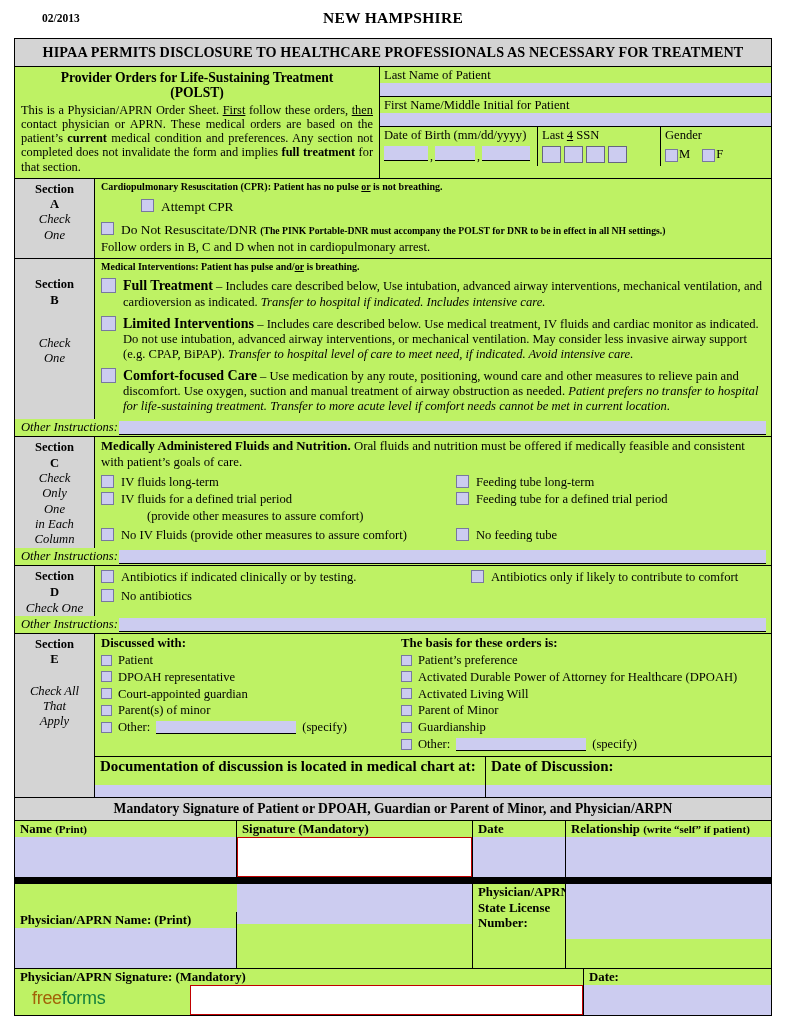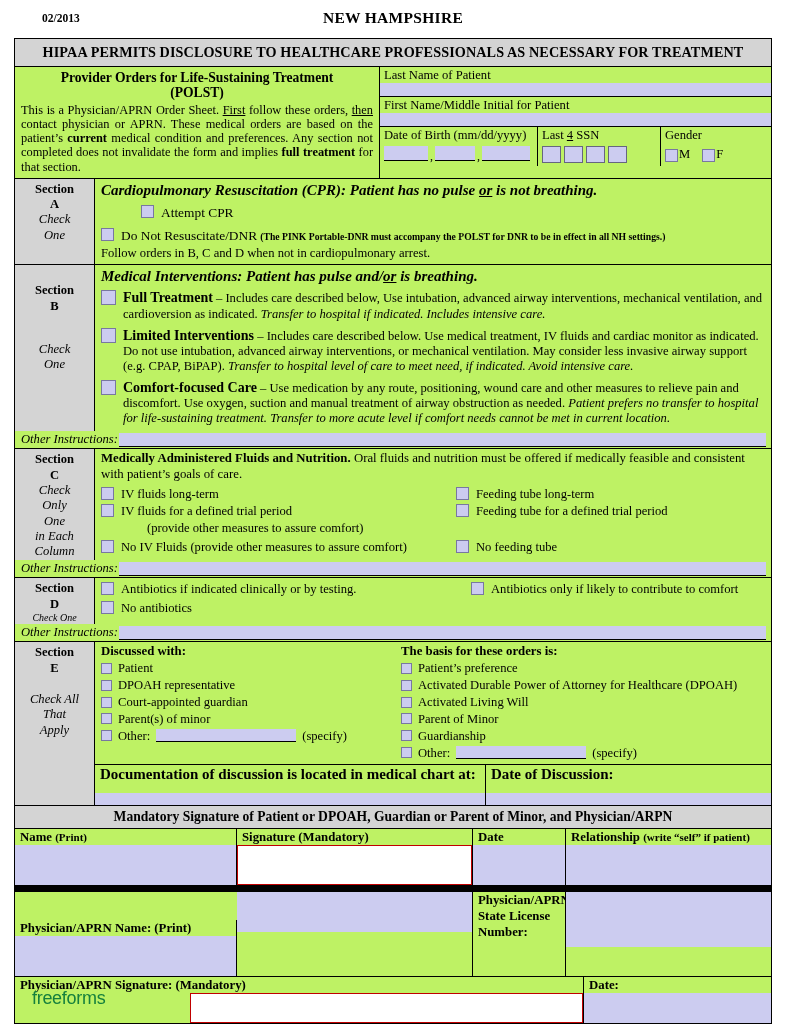--- a/index.html
+++ b/index.html
@@ -179,24 +179,23 @@
   .slabel .ital { font-style: italic; }
   .sbody {
     flex: 1;
     box-sizing: border-box;
     padding: 2px 5px 3px 6px;
     font-size: 12.6px;
     min-width: 0;
   }
   .head-line {
     font-weight: bold;
-    font-size: 15px;
+    font-size: 10px;
     line-height: 1.2;
     margin-bottom: 1px;
-    font-style: italic;
   }
   .opt {
     display: flex;
     align-items: flex-start;
     gap: 7px;
     margin: 2px 0;
     line-height: 1.18;
   }
   .opt .txt { flex: 1; }
   .optname { font-weight: bold; font-size: 14px; }
@@ -301,21 +300,21 @@
   
   .footer {
     position: absolute;
     left: 32px;
     top: 988px;
     font-family: "Liberation Sans", sans-serif;
     font-size: 18px;
     font-weight: bold;
     letter-spacing: -0.3px;
   }
-  .footer .free { color: #15803d; font-weight: normal; }
+  .footer .free { color: #a16207; font-weight: normal; }
   .footer .forms { color: #15803d; font-weight: normal; }
 </style>
 </head>
 <body>
 
 <div class="page">
 
   <div class="topline">
     <div class="rev-date">02/2013</div>
     <div class="state-name">NEW HAMPSHIRE</div>
@@ -477,21 +476,21 @@
 
     <div class="oi">
       <span class="lbl"><span>Other Instructions</span>:</span>
       <span class="fill"></span>
     </div>
 
     <div class="srow" style="border-bottom:none;">
       <div class="slabel">
         <div class="big">Section</div>
         <div class="big">D</div>
-        <div class="ital" style="font-size:10px;">Check One</div>
+        <div class="ital" style="font-size:13px;">Check One</div>
       </div>
       <div class="sbody">
         <div class="drow">
           <div class="dleft">
             <div class="cline">
                 <span class="cb"></span>
                 <span>Antibiotics if indicated clinically or by testing.</span>
               </div>
           </div>
           <div class="dright">

